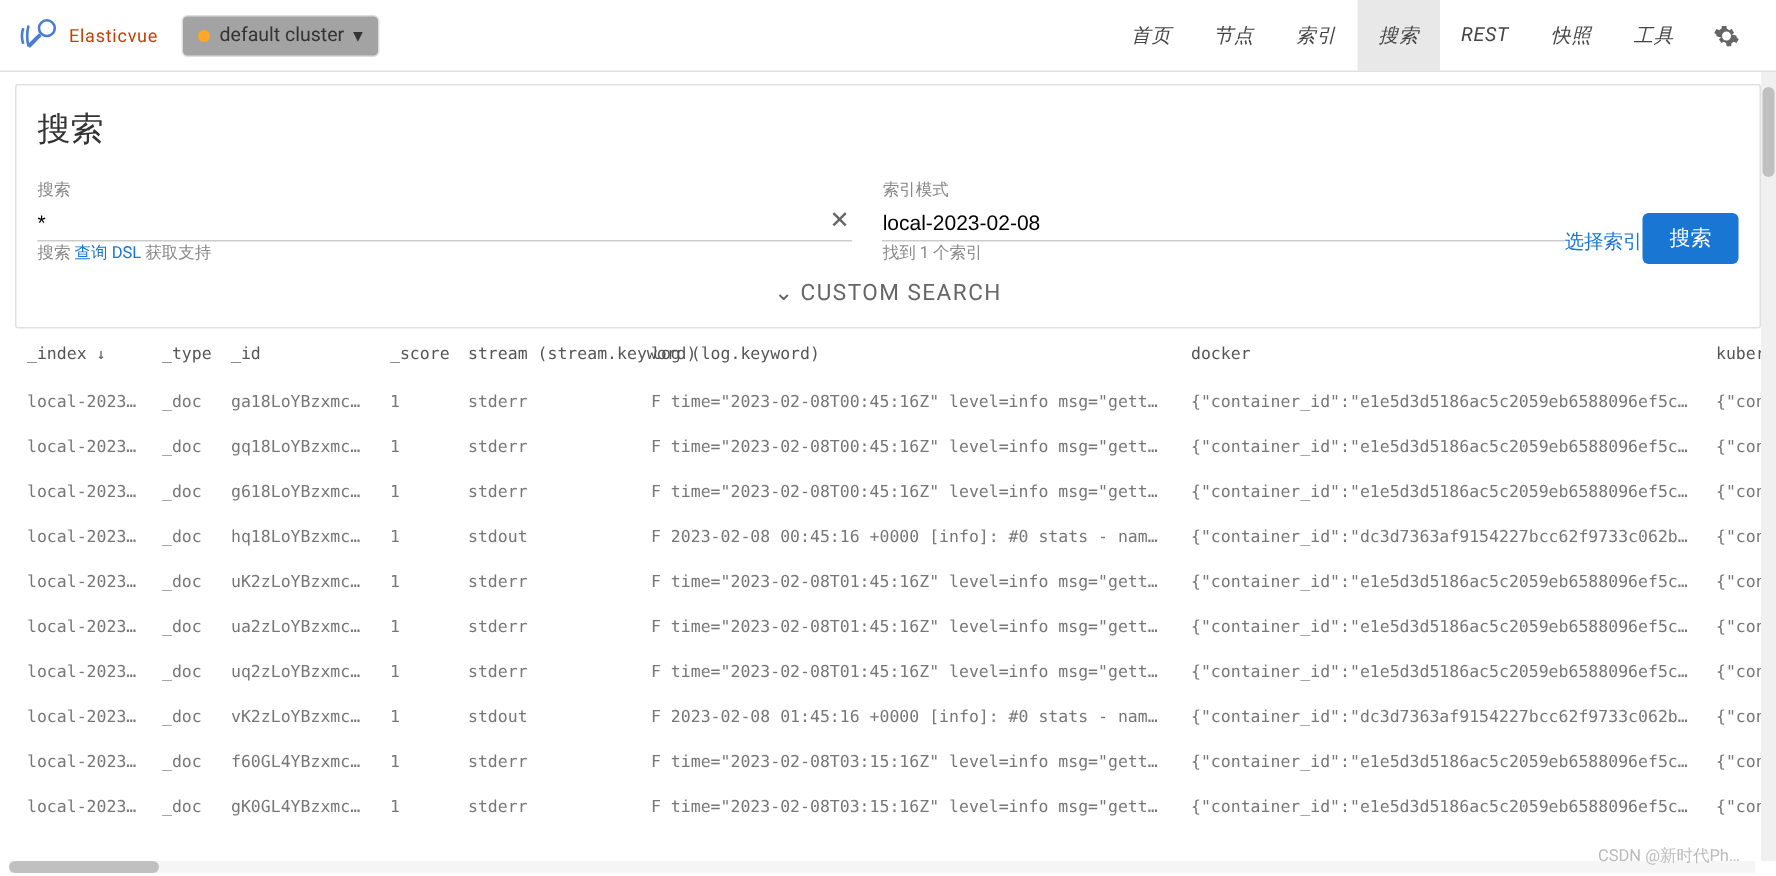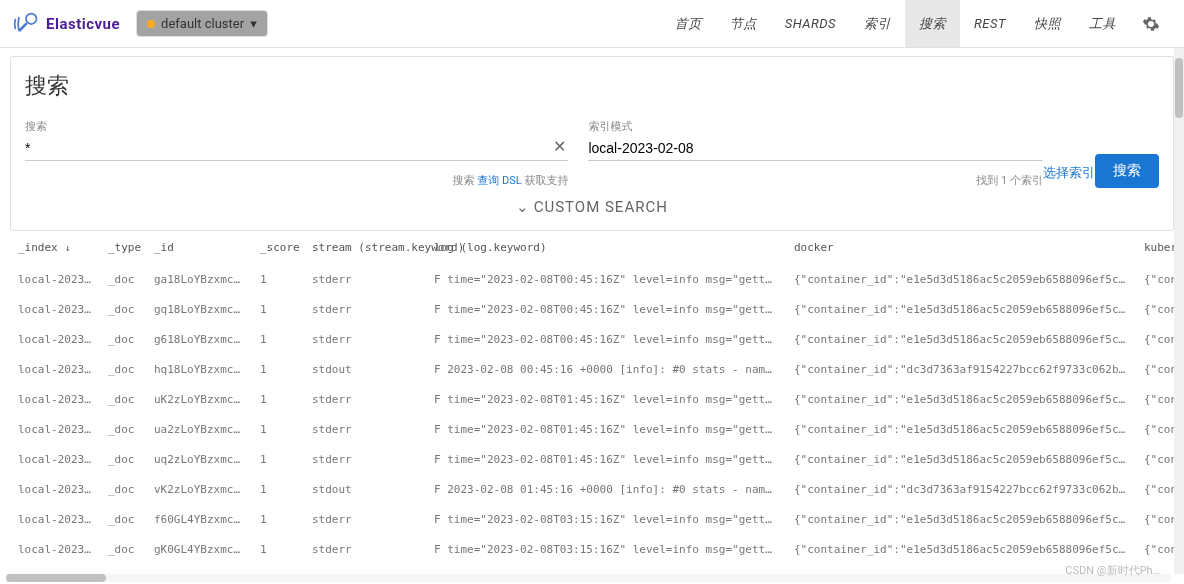--- a/index.html
+++ b/index.html
@@ -1,34 +1,34 @@
 <!DOCTYPE html>
 <html><head>
 <meta charset="utf-8">
 <style>
 * { margin: 0; padding: 0; box-sizing: border-box; }
 body { font-family: -apple-system, BlinkMacSystemFont, "Segoe UI", Roboto, sans-serif; font-size: 13px; color: #333; background: #fff; width: 1184px; height: 584px; overflow: hidden; position: relative; }
 .topbar { display: flex; align-items: center; height: 48px; border-bottom: 1px solid #e0e0e0; padding: 0 12px; }
 .logo { display: flex; align-items: center; gap: 6px; margin-right: 16px; }
-.logo-text { font-size: 15px; font-weight: 700; color: #4c1d95; letter-spacing: 0.5px; }
+.logo-text { font-size: 12px; font-weight: 400; color: #c2410c; letter-spacing: 0.5px; }
 .cluster { display: flex; align-items: center; gap: 6px; border: 1px solid #ddd; border-radius: 4px; padding: 5px 10px; font-size: 13px; background: #a3a3a3; cursor: pointer; }
 .dot { width: 8px; height: 8px; border-radius: 50%; background: #ffa726; }
 .spacer { flex: 1; }
 .nav { display: flex; align-items: center; height: 100%; }
 .nav-item { padding: 0 14px; height: 100%; display: flex; align-items: center; font-size: 13px; color: #444; cursor: pointer; letter-spacing: 0.5px; font-style: italic; }
 .nav-item.active { background: #e8e8e8; }
 .nav-gear { padding: 0 12px; cursor: pointer; }
 .content { padding: 8px 10px 0 10px; }
 .card { border: 1px solid #e0e0e0; border-radius: 2px; padding: 14px 14px 12px 14px; }
 .card-title { font-size: 22px; font-weight: 400; margin-bottom: 18px; }
 .search-row { display: flex; gap: 20px; align-items: flex-start; }
 .field { flex: 1; position: relative; }
 .field-label { font-size: 11px; color: #888; margin-bottom: 2px; }
 .field-input { width: 100%; border: none; border-bottom: 1px solid #ccc; padding: 4px 24px 4px 0; font-size: 14px; outline: none; background: transparent; }
-.field-hint { font-size: 11px; color: #888; margin-top: 12px; text-align: right; }
+.field-hint { font-size: 11px; color: #888; margin-top: 0; }
 .field-hint a { color: #1976d2; text-decoration: none; }
 .clear-x { position: absolute; right: 2px; top: 18px; cursor: pointer; color: #666; font-size: 16px; }
 .idx-row { display: flex; align-items: flex-end; }
 .select-link { color: #1976d2; font-size: 13px; cursor: pointer; white-space: nowrap; padding-bottom: 6px; }
 .btn-primary { background: #1976d2; color: #fff; border: none; border-radius: 4px; padding: 8px 18px; font-size: 14px; cursor: pointer; }
 .custom-search { text-align: center; font-size: 15px; color: #666; letter-spacing: 1px; padding: 10px 0 2px 0; cursor: pointer; }
 .chev { display: inline-block; margin-right: 4px; }
 .filter-row { display: flex; justify-content: flex-end; align-items: center; gap: 8px; padding: 18px 14px 8px 14px; }
 .filter-input { border: none; border-bottom: 1px solid #ccc; padding: 4px 2px; font-size: 13px; width: 130px; outline: none; color: #888; }
 .table-wrap { overflow-x: auto; position: relative; }
@@ -60,21 +60,20 @@
   </div>
   <div class="cluster">
     <span class="dot"></span>
     <span>default cluster</span>
     <span>▾</span>
   </div>
   <div class="spacer"></div>
   <div class="nav" id="nav">
       <div class="nav-item">首页</div>
       <div class="nav-item">节点</div>
-      <div class="nav-item">SHARDS</div>
       <div class="nav-item">索引</div>
       <div class="nav-item active">搜索</div>
       <div class="nav-item">REST</div>
       <div class="nav-item">快照</div>
       <div class="nav-item">工具</div>
     </div>
   <div class="nav-gear">
     <svg class="icon" viewBox="0 0 24 24">
         <path d="M12 8a4 4 0 100 8 4 4 0 000-8zm9 4a7 7 0 01-.1 1.2l2 1.6-2 3.4-2.4-1a7 7 0 01-2 1.2l-.4 2.6h-4l-.4-2.6a7 7 0 01-2-1.2l-2.4 1-2-3.4 2-1.6A7 7 0 013 12a7 7 0 01.1-1.2l-2-1.6 2-3.4 2.4 1a7 7 0 012-1.2L7.9 3h4l.4 2.6a7 7 0 012 1.2l2.4-1 2 3.4-2 1.6A7 7 0 0121 12z"></path>
       </svg>

